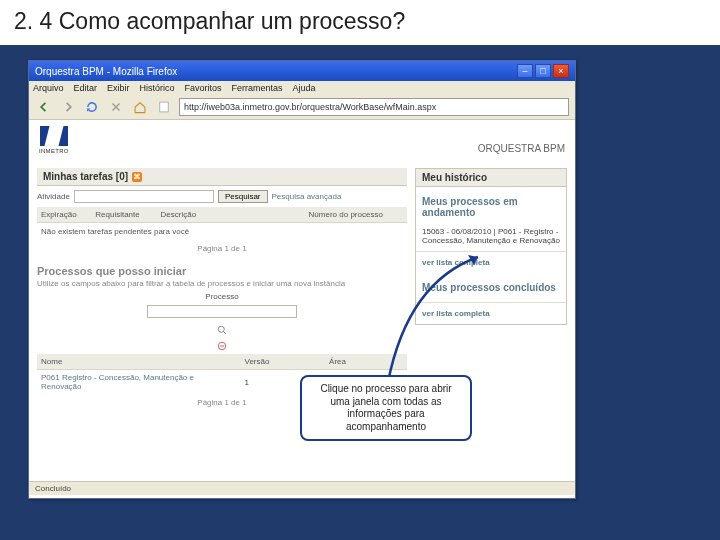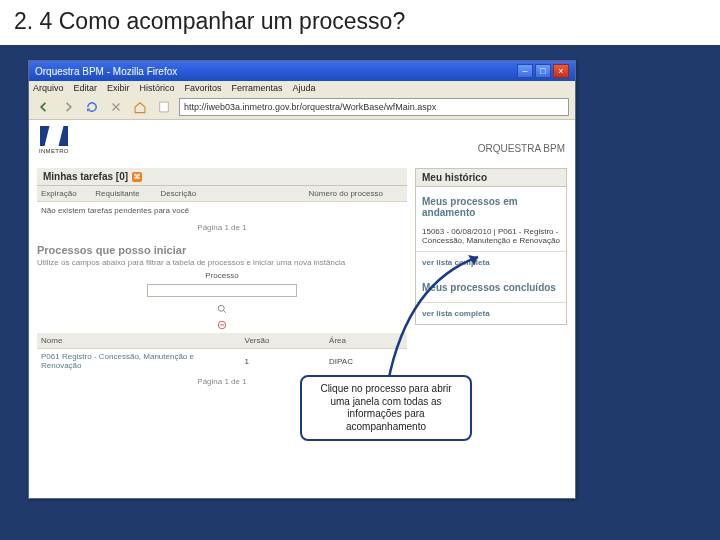--- a/index.html
+++ b/index.html
@@ -115,20 +115,26 @@
         <div class="logo-txt">INMETRO</div>
       </div>
       <div class="brand-r">ORQUESTRA BPM</div>
     </div>
     <div class="main">
       <div class="col-l">
         <div class="panel-h">
           <span>Minhas tarefas [0]</span>
           <span class="rss">⌘</span>
         </div>
+        <div class="search-row">
+          <label>Atividade</label>
+          <input style="">
+          <button>Pesquisar</button>
+          <span style="color:#5a7a8a;">Pesquisa avançada</span>
+        </div>
         <table class="table">
           <tbody>
               <tr>
             <th>Expiração</th>
             <th>Requisitante</th>
             <th style="width:40%">Descrição</th>
             <th>Número do processo</th>
           </tr>
         </tbody>
           </table>
@@ -169,20 +175,21 @@
         <div class="box">
           <div class="box-h">Meu histórico</div>
           <div class="box-sub">Meus processos em andamento</div>
           <div class="box-item">15063 - 06/08/2010 | P061 - Registro - Concessão, Manutenção e Renovação</div>
           <div class="box-link">ver lista completa</div>
           <div class="box-sub">Meus processos concluídos</div>
           <div class="box-link">ver lista completa</div>
         </div>
       </div>
     </div>
+    <div class="status">Concluído</div>
   </div>
 </div>
 
 <svg class="callout-arrow" viewBox="0 0 180 180">
   <path d="M40 140 Q 60 40 130 15" stroke="#1a3a8a" stroke-width="2.5" fill="none"></path>
   <path d="M130 15 l-10 -2 l6 10 z" fill="#1a3a8a"></path>
 </svg>
 <div class="callout">Clique no processo para abrir uma janela com todas as informações para acompanhamento</div>
 
 </body></html>

